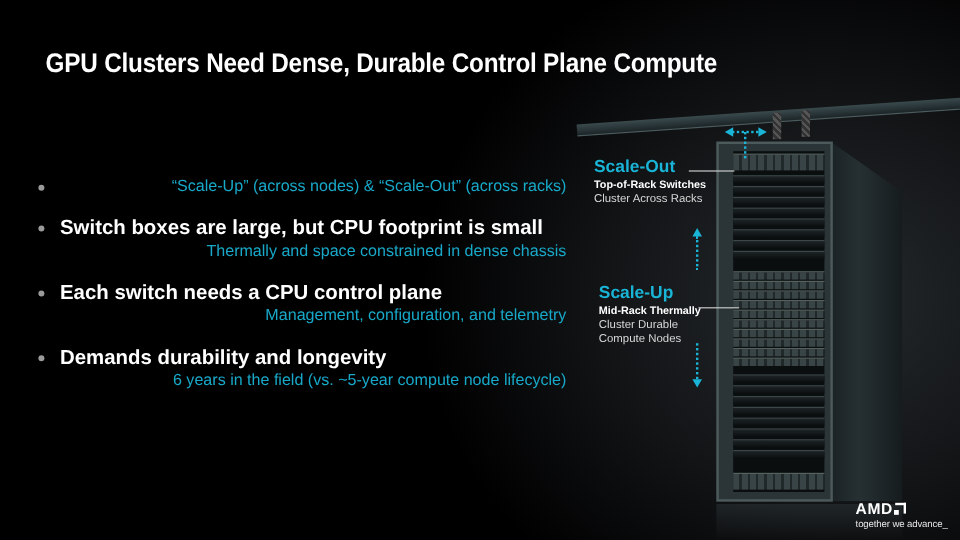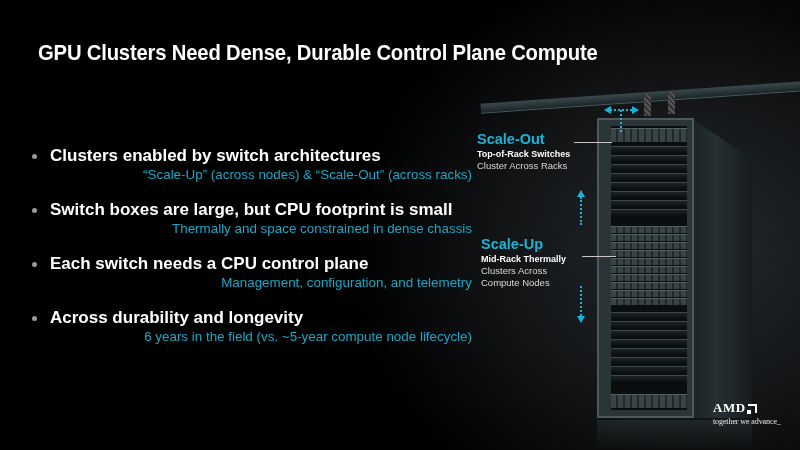--- a/index.html
+++ b/index.html
@@ -53,58 +53,57 @@
   }
 
   
   .varrow { position: absolute; width: 0; border-left: 2px dotted #19b4d6; }
   .tri-up { position: absolute; width: 0; height: 0; border-left: 4px solid transparent; border-right: 4px solid transparent; border-bottom: 7px solid #19b4d6; }
   .tri-down { position: absolute; width: 0; height: 0; border-left: 4px solid transparent; border-right: 4px solid transparent; border-top: 7px solid #19b4d6; }
   .tri-left { position: absolute; width: 0; height: 0; border-top: 4px solid transparent; border-bottom: 4px solid transparent; border-right: 7px solid #19b4d6; }
   .tri-right { position: absolute; width: 0; height: 0; border-top: 4px solid transparent; border-bottom: 4px solid transparent; border-left: 7px solid #19b4d6; }
   .harrow { position: absolute; height: 0; border-top: 2px dotted #19b4d6; }
 
-  .label-block { position: absolute; }
+  .label-block { position: absolute; margin-left: 18px; }
   .label-block .lt { color: #19b4d6; font-weight: bold; font-size: 14.5px; line-height: 17px; }
   .label-block .ls { color: #fff; font-weight: bold; font-size: 9px; line-height: 12px; }
   .label-block .ld { color: #d8d8d8; font-size: 9.5px; line-height: 12px; }
   .leader { position: absolute; height: 1px; background: #c8c8c8; }
 
-  .logo { position: absolute; left: 713px; top: 400px; font-family: Liberation Serif, serif; }
+  .logo { position: absolute; left: 713px; top: 416px; }
   .logo .amd { color: #fff; font-weight: bold; font-size: 13px; letter-spacing: 0.5px; display: flex; align-items: center; }
   .logo .amd-mark { display: inline-block; width: 9px; height: 9px; margin-left: 2px; border-top: 2.5px solid #fff; border-right: 2.5px solid #fff; position: relative; }
   .logo .amd-mark::after { content: ""; position: absolute; left: -1px; bottom: -1px; width: 4px; height: 4px; background: #fff; }
   .logo .tag { color: #e6e6e6; font-size: 8px; margin-top: 1px; letter-spacing: -0.1px; }
 </style>
 </head>
 <body>
 
 <div class="slide">
 
   <div class="title">GPU Clusters Need Dense, Durable Control Plane Compute</div>
 
   <div class="bullets">
     <div class="bullet">
       <span class="dot"></span>
-      <div class="head">Clusters enabled by switch architectures</div>
       <div class="sub">“Scale-Up” (across nodes) &amp; “Scale-Out” (across racks)</div>
     </div>
     <div class="bullet">
       <span class="dot"></span>
       <div class="head">Switch boxes are large, but CPU footprint is small</div>
       <div class="sub">Thermally and space constrained in dense chassis</div>
     </div>
     <div class="bullet">
       <span class="dot"></span>
       <div class="head">Each switch needs a CPU control plane</div>
       <div class="sub">Management, configuration, and telemetry</div>
     </div>
     <div class="bullet">
       <span class="dot"></span>
-      <div class="head">Across durability and longevity</div>
+      <div class="head">Demands durability and longevity</div>
       <div class="sub">6 years in the field (vs. ~5-year compute node lifecycle)</div>
     </div>
   </div>
 
   <div>
     <div class="tray"></div>
     <div class="cable" style="left:644px; top:94px;"></div>
     <div class="cable" style="left:668px; top:92px;"></div>
     <div class="rack-side"></div>
     <div class="rack">
@@ -155,21 +154,21 @@
   <div class="label-block" style="left:477px; top:131px;">
     <div class="lt">Scale-Out</div>
     <div class="ls">Top-of-Rack Switches</div>
     <div class="ld">Cluster Across Racks</div>
   </div>
   <div class="leader" style="left:574px; top:142px; width:38px;"></div>
 
   <div class="label-block" style="left:481px; top:236px;">
     <div class="lt">Scale-Up</div>
     <div class="ls">Mid-Rack Thermally</div>
-    <div class="ld">Clusters Across</div>
+    <div class="ld">Cluster Durable</div>
     <div class="ld">Compute Nodes</div>
   </div>
   <div class="leader" style="left:582px; top:256px; width:34px;"></div>
 
   <div class="logo">
     <div class="amd">
       <span>AMD</span>
       <span class="amd-mark"></span>
     </div>
     <div class="tag">together we advance_</div>

